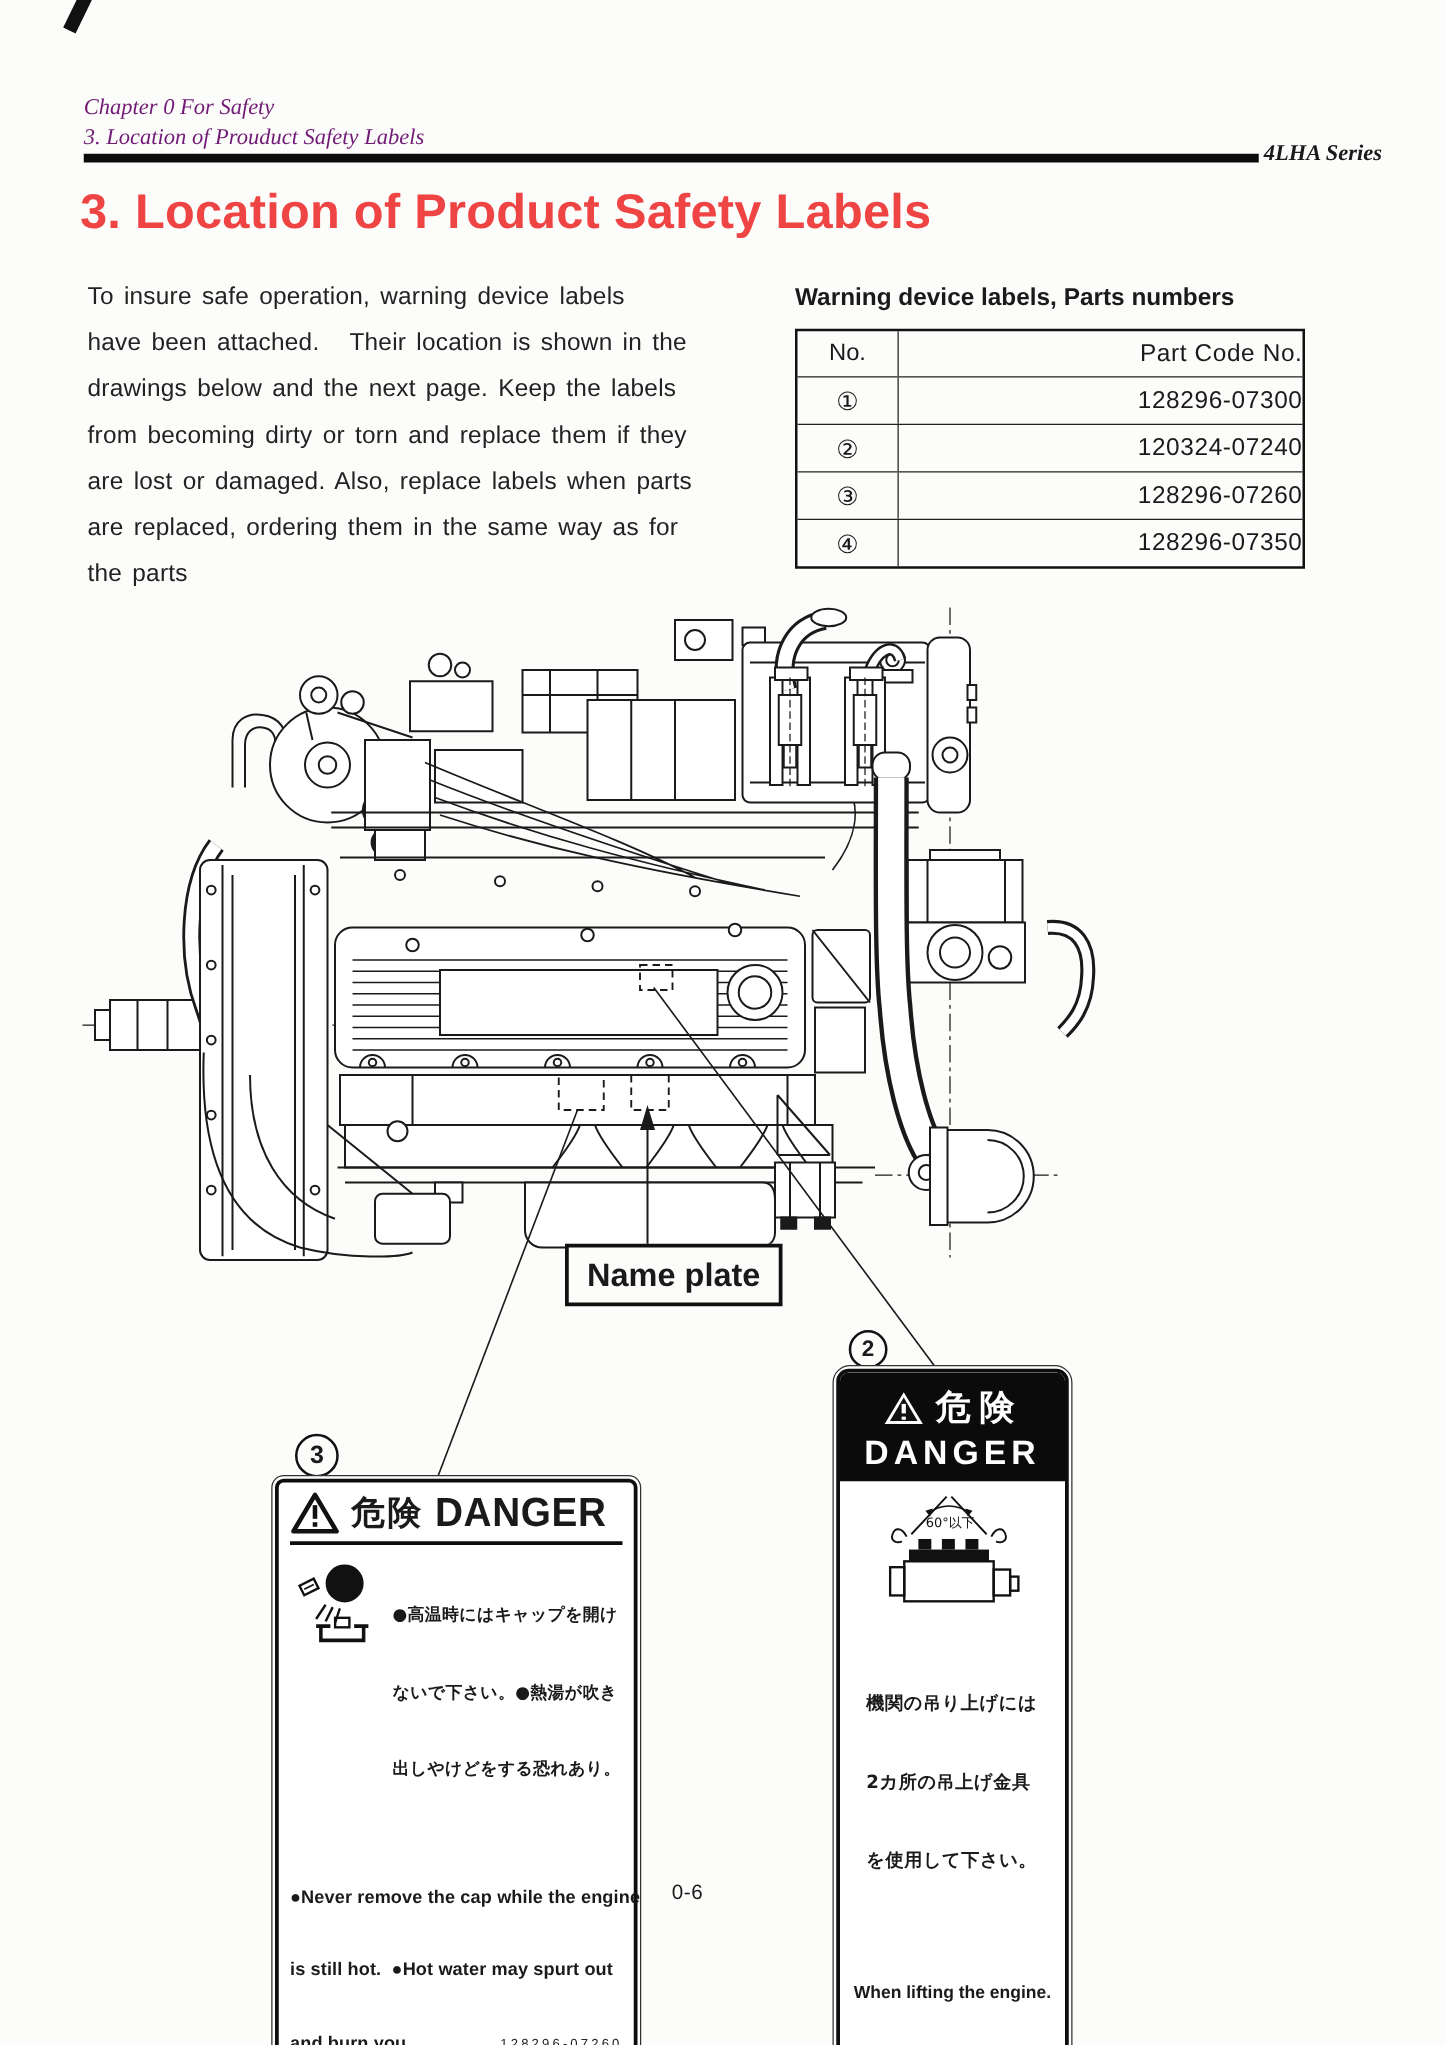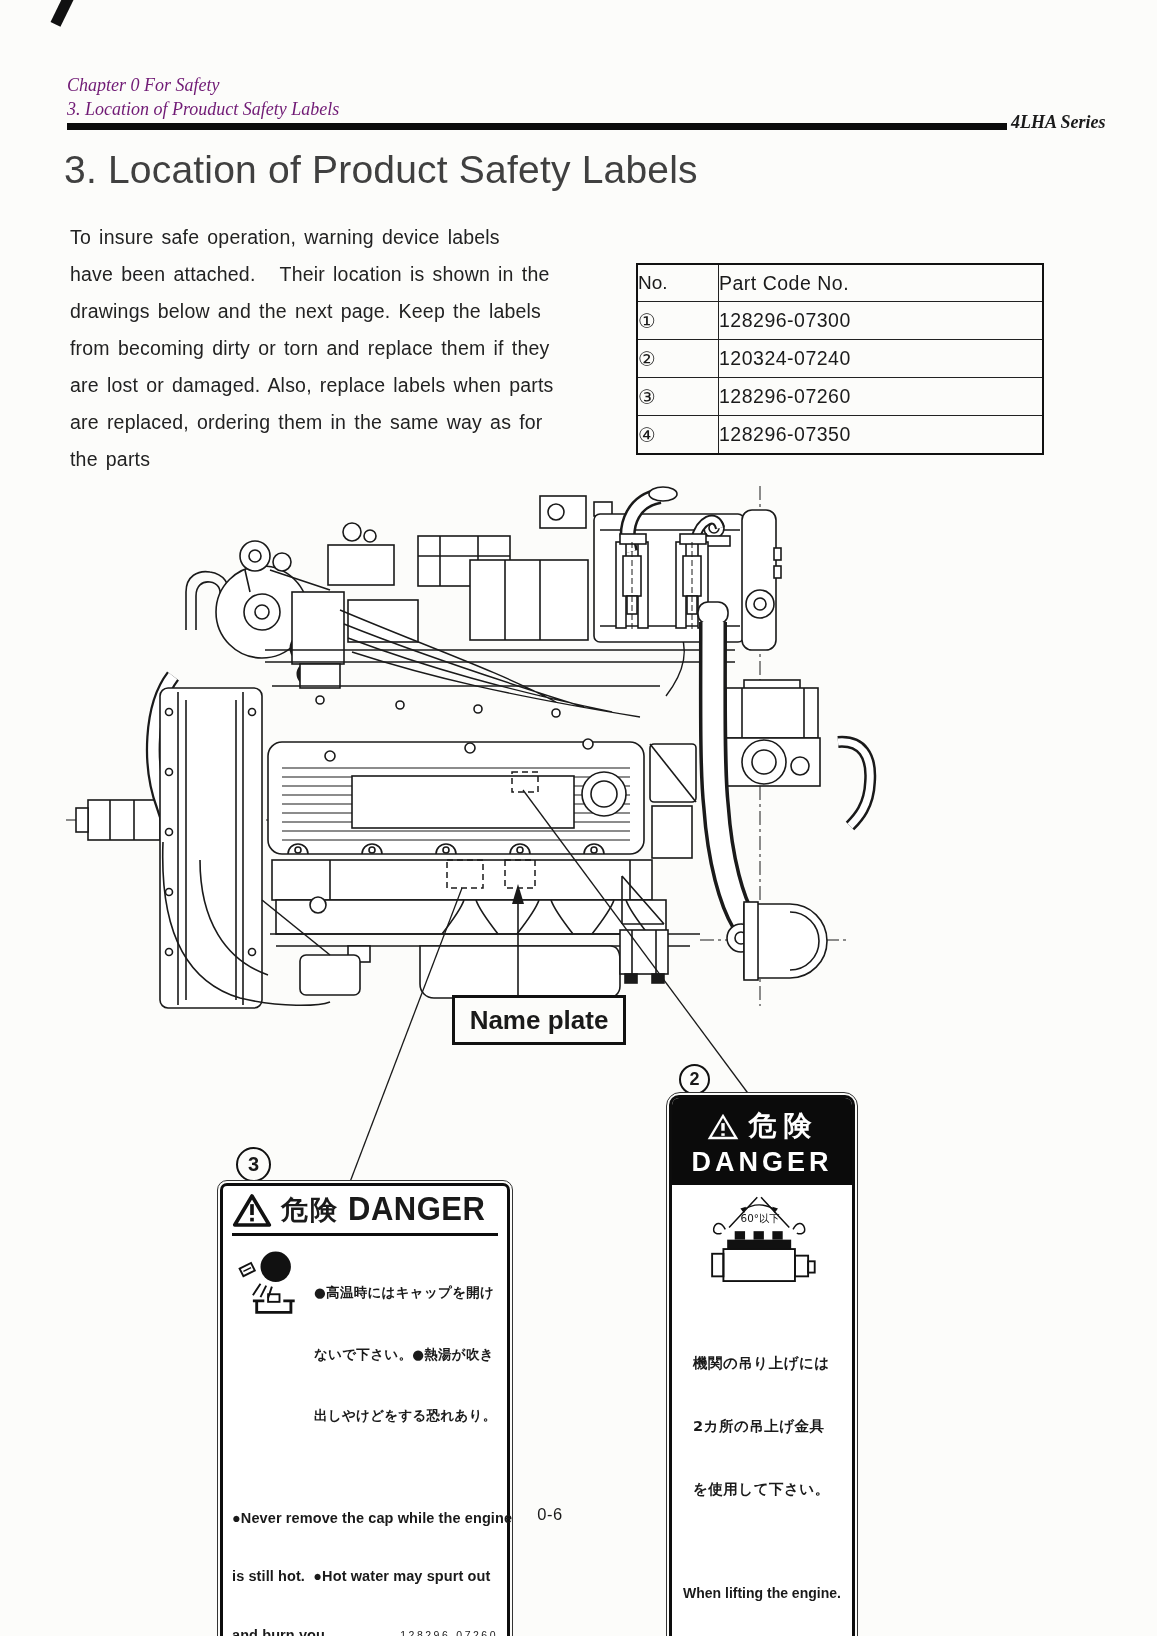--- a/index.html
+++ b/index.html
@@ -8,31 +8,31 @@
     background:#fcfcfa; color:#1a1a1a; overflow:hidden;
     font-family:"Liberation Sans","DejaVu Sans",sans-serif;
   }
   .abs{position:absolute;}
   
   .corner-mark{left:57px; top:-6px; width:11px; height:32px; background:#111; transform:rotate(26deg);}
   .rh{left:67px; font-family:"Liberation Serif","DejaVu Serif",serif; font-style:italic; font-size:18px; color:#701a75; white-space:pre;}
   .rh1{top:75px;} .rh2{top:99px;text-align:right;}
   .head-rule{left:67px; top:123px; width:940px; height:7px; background:#0c0c0c;}
   .series{left:1011px; top:112px; font-family:"Liberation Serif","DejaVu Serif",serif; font-style:italic; font-weight:bold; font-size:18px; white-space:pre;}
-  .title{left:64px; top:148px; font-size:39px; font-weight:400; letter-spacing:0.2px; white-space:pre; color:#404040;}
+  .title{left:64px; top:148px; font-size:39px; font-weight:700; letter-spacing:0.2px; white-space:pre; color:#ef4444;}
   
   .intro{left:70px; top:222px; width:525px; font-size:19.5px; letter-spacing:0.2px; word-spacing:2.5px; color:#222;}
   .intro div{height:37px; line-height:30px; white-space:pre;}
   
   .tbl-caption{left:636px; top:227px; font-size:19.5px; font-weight:700; white-space:pre;}
   .ptable{left:636px; top:263px; width:404px; border:2px solid #111; background:#fcfcfa;}
   .prow{display:flex; border-top:1.5px solid #222;}
   .prow:first-child{border-top:none;}
-  .pcell-no{width:80px; border-right:1.5px solid #222; text-align:left; padding:7px 0 6px; font-size:19px;}
-  .pcell-code{flex:1; text-align:left; padding:7px 0 6px; font-size:19.5px; letter-spacing:0.5px;}
+  .pcell-no{width:80px; border-right:1.5px solid #222; text-align:center; padding:7px 0 6px; font-size:19px;}
+  .pcell-code{flex:1; text-align:right; padding:7px 0 6px; font-size:19.5px; letter-spacing:0.5px;}
   .circled{font-family:"DejaVu Sans",sans-serif; font-size:20px;}
   
   .engine-svg{left:0; top:0; width:1157px; height:1636px; pointer-events:none;}
   
   .name-plate{left:452px; top:995px; width:168px; height:44px; border:3px solid #111; background:#fcfcfa;
     display:flex; align-items:center; justify-content:center; font-size:26px; font-weight:700; white-space:pre;}
   .callout{border:2px solid #111; border-radius:50%; background:#fcfcfa; display:flex; align-items:center; justify-content:center; font-weight:600;}
   .co2{left:679px; top:1064px; width:27px; height:27px; font-size:18px;}
   .co3{left:236px; top:1147px; width:31px; height:31px; font-size:20px;}
   
@@ -78,20 +78,21 @@
   <div class="abs intro">
     <div>To insure safe operation, warning device labels</div>
     <div>have been attached.   Their location is shown in the</div>
     <div>drawings below and the next page. Keep the labels</div>
     <div>from becoming dirty or torn and replace them if they</div>
     <div>are lost or damaged. Also, replace labels when parts</div>
     <div>are replaced, ordering them in the same way as for</div>
     <div>the parts</div>
   </div>
 
+  <div class="abs tbl-caption">Warning device labels, Parts numbers</div>
   <div class="abs ptable">
     <div class="prow">
       <div class="pcell-no">No.</div>
       <div class="pcell-code">Part Code No.</div>
     </div>
     <div class="prow">
       <div class="pcell-no circled">①</div>
       <div class="pcell-code">128296-07300</div>
     </div>
     <div class="prow">

